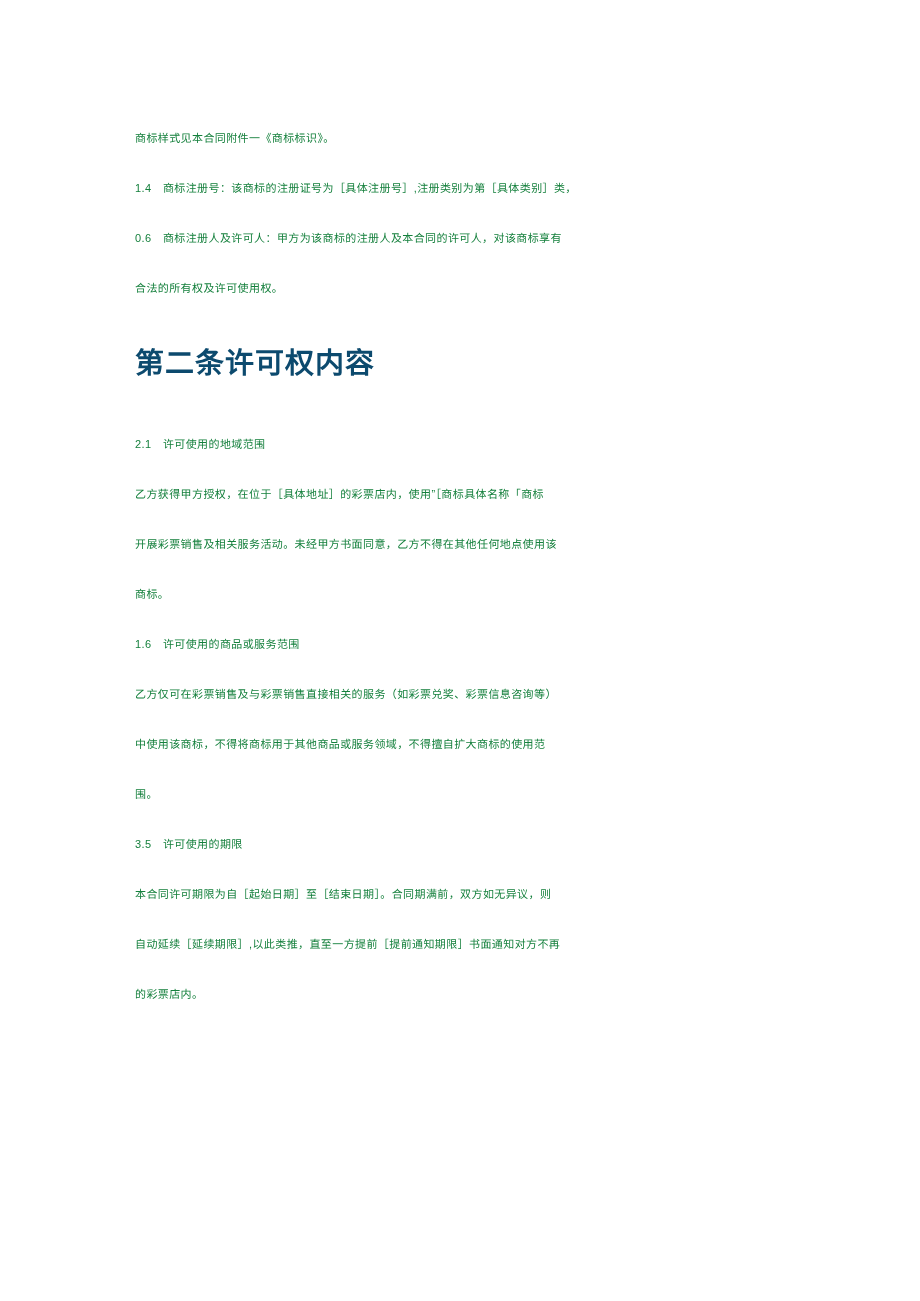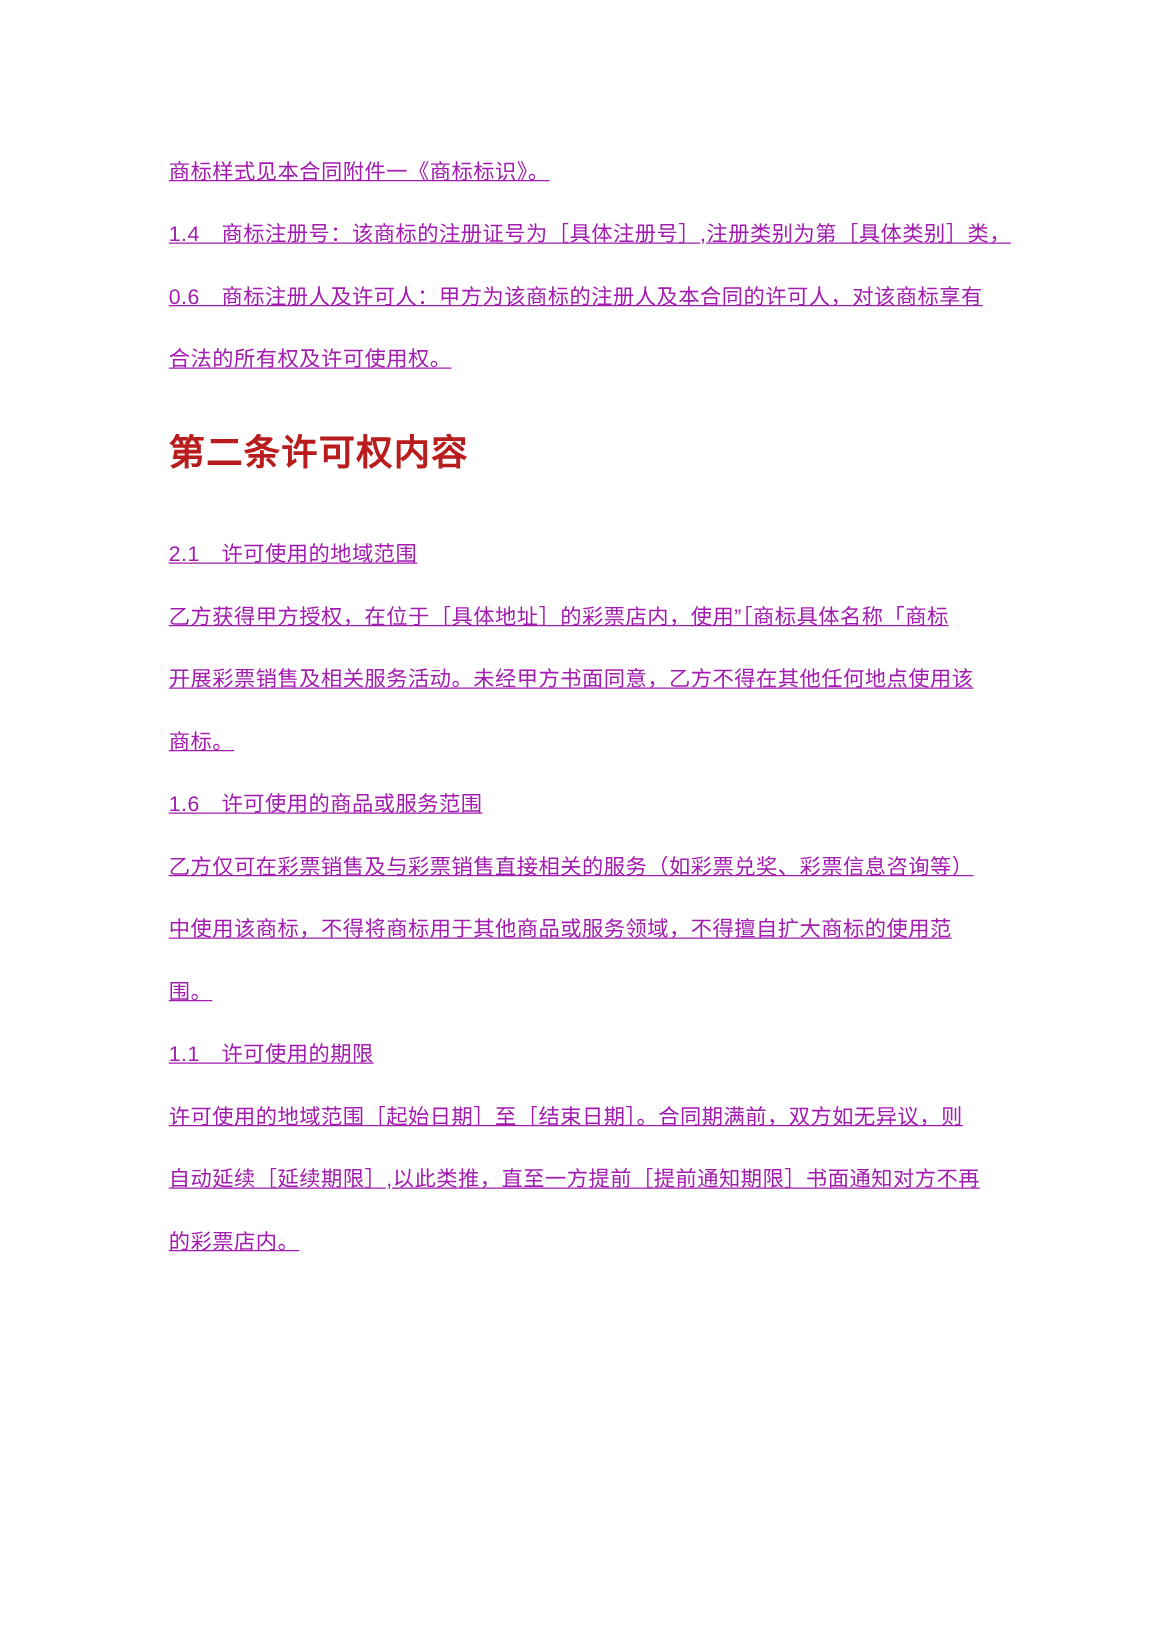--- a/index.html
+++ b/index.html
@@ -18,34 +18,33 @@
     box-sizing: border-box;
     width: 920px;
     height: 1301px;
     background: #ffffff;
     padding: 113px 128px 0 135px;
   }
   .line {
     display: block;
     height: 50px;
     line-height: 50px;
-    font-size: 17px;
+    font-size: 11px;
     letter-spacing: 0.4px;
-    color: #a21caf;
+    color: #15803d;
     white-space: nowrap;
-    text-decoration: underline;
   }
   .section-heading {
     display: block;
     height: 44px;
     line-height: 44px;
     margin: 28px 0 34px 0;
     font-size: 29px;
     font-weight: 700;
-    color: #b91c1c;
+    color: #0c4a6e;
     letter-spacing: 1px;
     white-space: nowrap;
   }
 </style>
 </head>
 <body>
 
 <div class="page">
 
   <div class="line">商标样式见本合同附件一《商标标识》。</div>
@@ -56,18 +55,18 @@
   <div class="section-heading">第二条许可权内容</div>
 
   <div class="line">2.1　许可使用的地域范围</div>
   <div class="line">乙方获得甲方授权，在位于［具体地址］的彩票店内，使用”［商标具体名称「商标</div>
   <div class="line">开展彩票销售及相关服务活动。未经甲方书面同意，乙方不得在其他任何地点使用该</div>
   <div class="line">商标。</div>
   <div class="line">1.6　许可使用的商品或服务范围</div>
   <div class="line">乙方仅可在彩票销售及与彩票销售直接相关的服务（如彩票兑奖、彩票信息咨询等）</div>
   <div class="line">中使用该商标，不得将商标用于其他商品或服务领域，不得擅自扩大商标的使用范</div>
   <div class="line">围。</div>
-  <div class="line">1.1　许可使用的期限</div>
-  <div class="line">许可使用的地域范围［起始日期］至［结束日期］。合同期满前，双方如无异议，则</div>
+  <div class="line">3.5　许可使用的期限</div>
+  <div class="line">本合同许可期限为自［起始日期］至［结束日期］。合同期满前，双方如无异议，则</div>
   <div class="line">自动延续［延续期限］,以此类推，直至一方提前［提前通知期限］书面通知对方不再</div>
   <div class="line">的彩票店内。</div>
 
 </div>
 
 </body></html>

